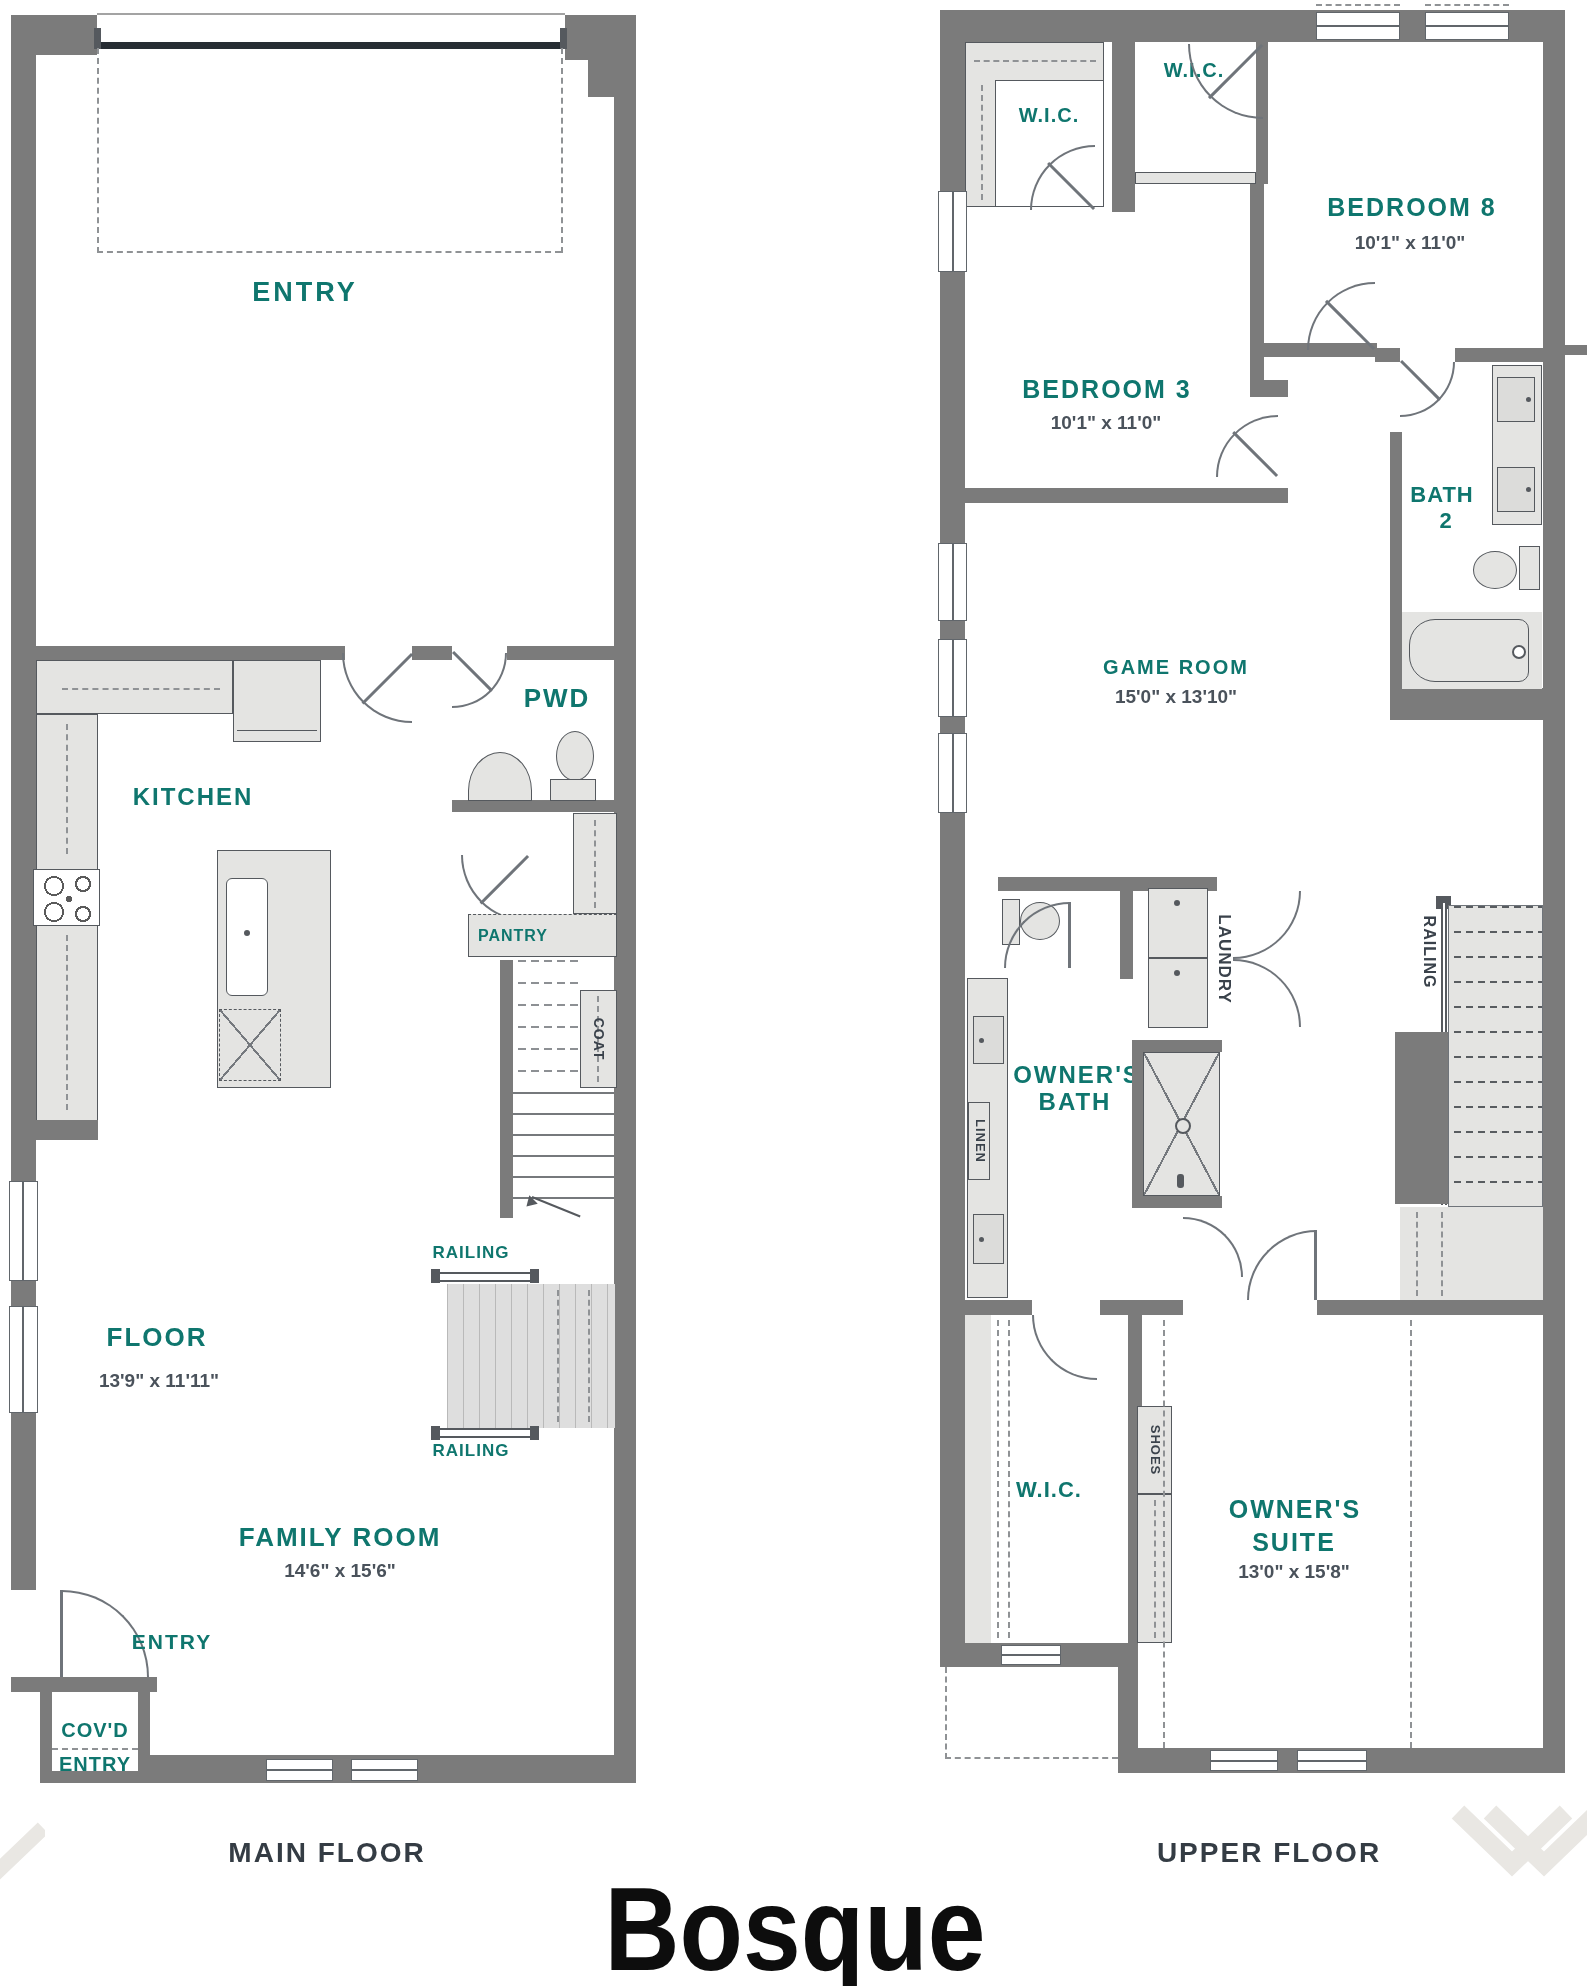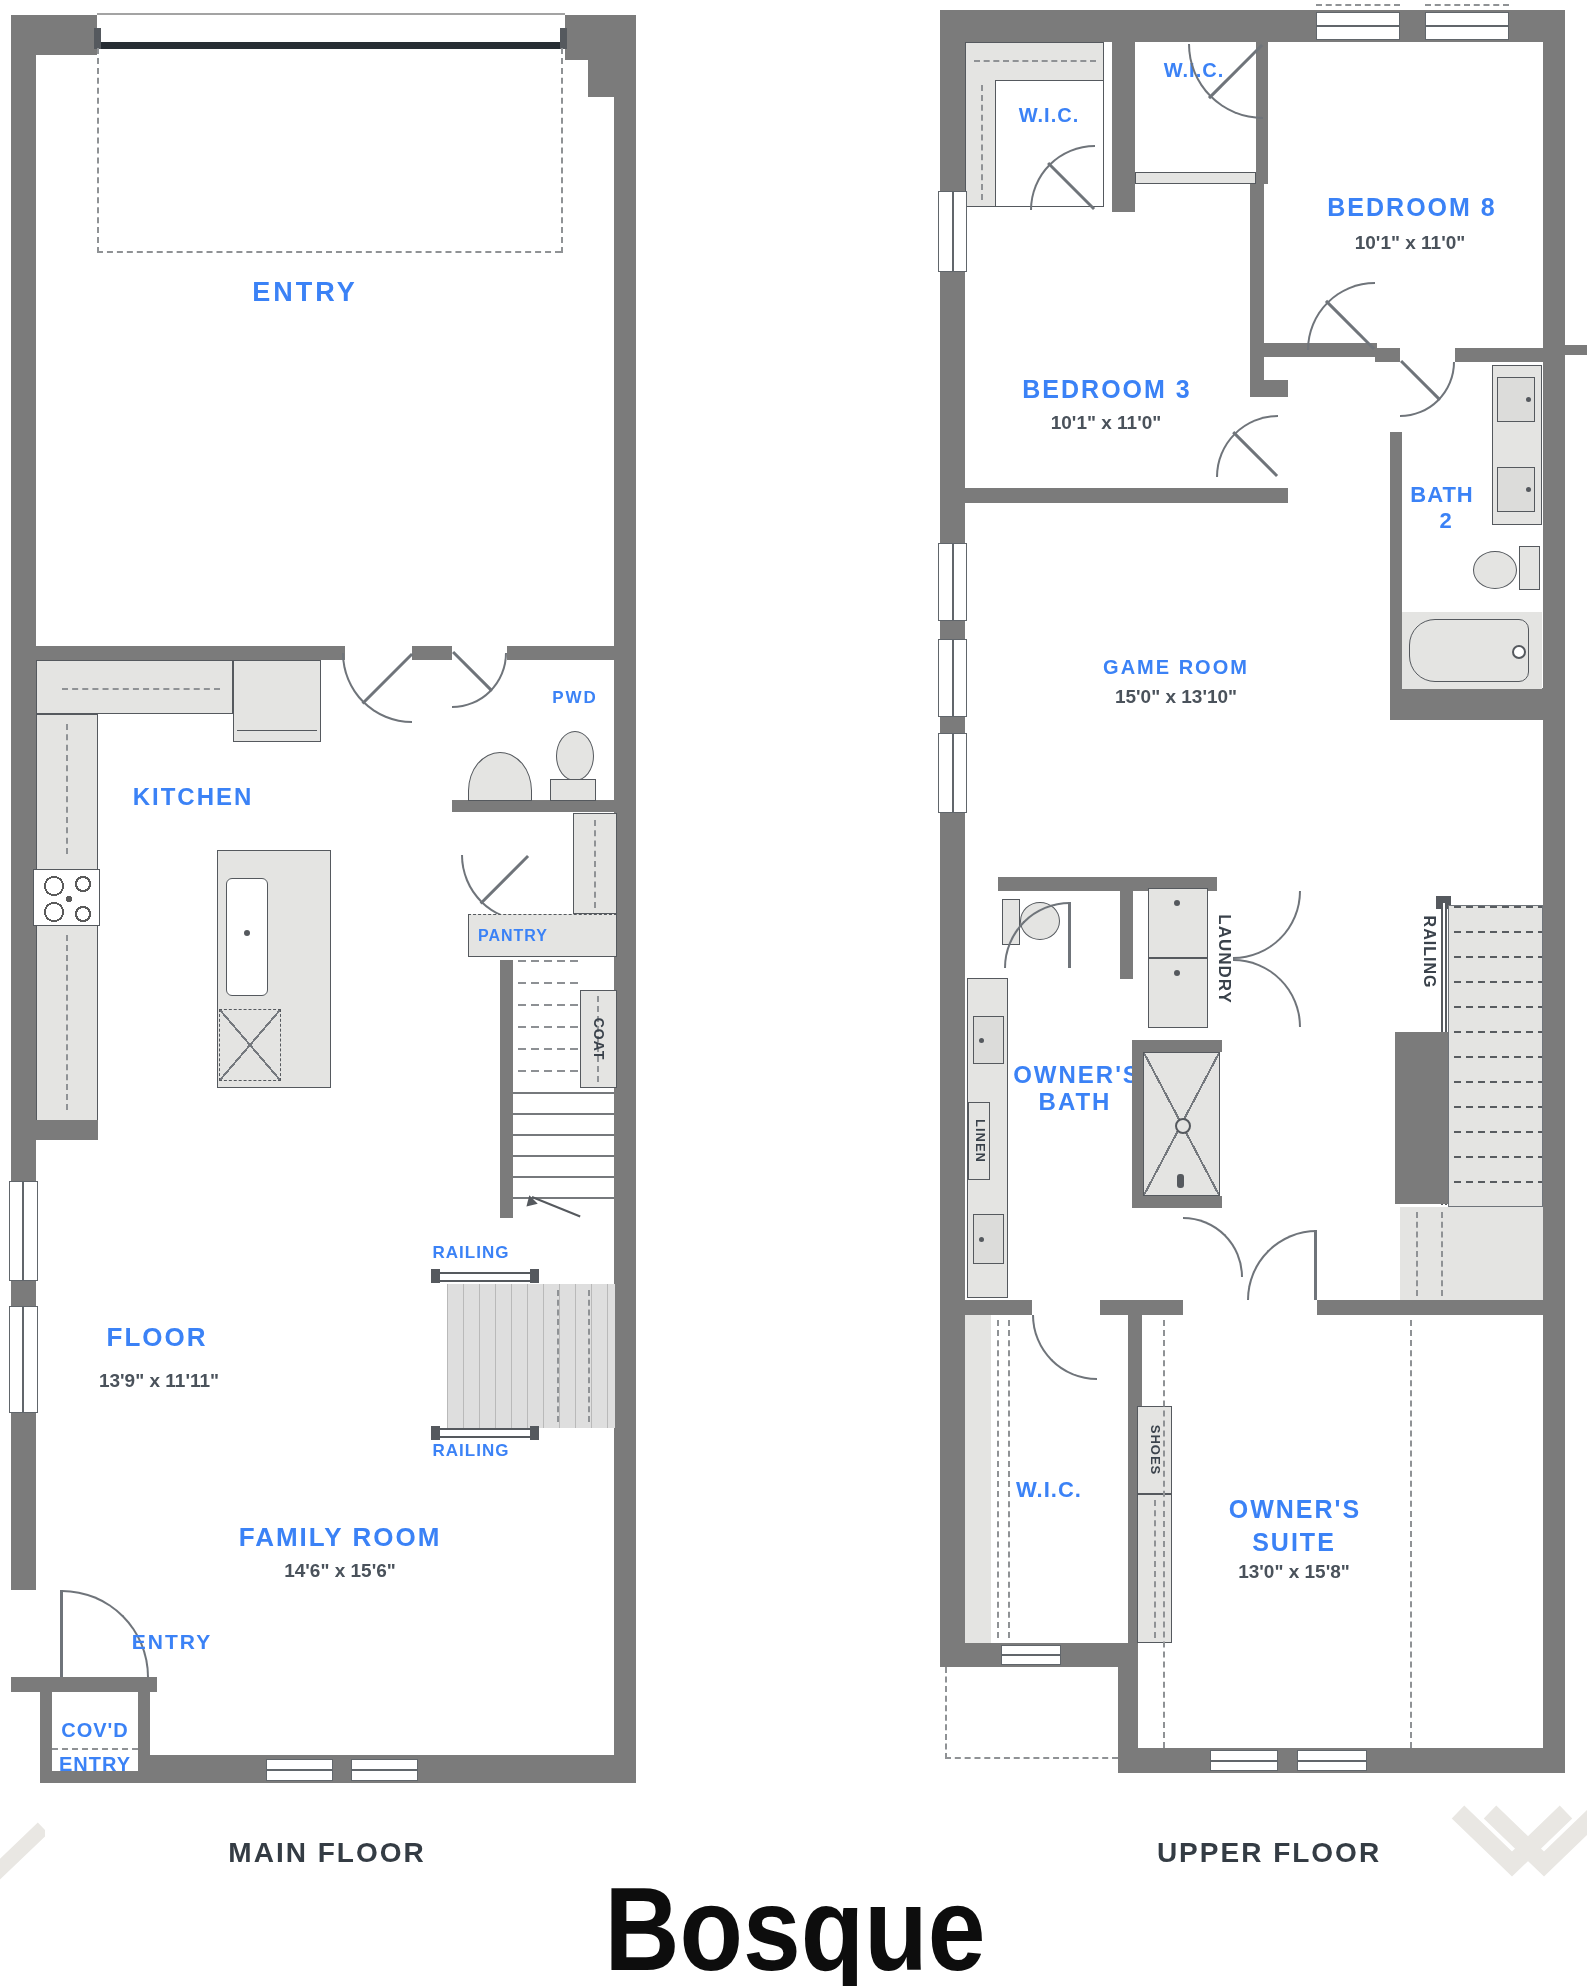--- a/index.html
+++ b/index.html
@@ -13,21 +13,21 @@
   .winv{position:absolute;border:1px solid #61666b;box-sizing:border-box;
        background:linear-gradient(to right,#fff calc(50% - 1px),#61666b calc(50% - 1px),#61666b calc(50% + 1px),#fff calc(50% + 1px));}
   .dh{position:absolute;border-top:2px dashed #8f9295;}
   .dv{position:absolute;border-left:2px dashed #8f9295;}
   .arc{position:absolute;border:0 solid #6f747a;box-sizing:border-box;}
   .arc-tl{border-top-left-radius:100%;border-top-width:2px;border-left-width:2px;}
   .arc-tr{border-top-right-radius:100%;border-top-width:2px;border-right-width:2px;}
   .arc-bl{border-bottom-left-radius:100%;border-bottom-width:2px;border-left-width:2px;}
   .arc-br{border-bottom-right-radius:100%;border-bottom-width:2px;border-right-width:2px;}
   .leaf{position:absolute;width:3px;background:#6f747a;}
-  .lb{position:absolute;font-weight:bold;color:#3b82f6;transform:translate(-50%,-50%);
+  .lb{position:absolute;font-weight:bold;color:#0f766e;transform:translate(-50%,-50%);
       white-space:nowrap;letter-spacing:1px;}
   .dm{position:absolute;font-weight:bold;color:#4a525b;transform:translate(-50%,-50%);
       white-space:nowrap;letter-spacing:0;}
   .vt{position:absolute;font-weight:bold;color:#3a424b;writing-mode:vertical-rl;
       transform:translate(-50%,-50%);white-space:nowrap;letter-spacing:1px;}
   .treads-solid{position:absolute;background-image:repeating-linear-gradient(to bottom,#76797c 0 2px,transparent 2px 21px);}
   .treads-dash{position:absolute;background-image:
       repeating-linear-gradient(90deg,#fff 0 5px,rgba(255,255,255,0) 5px 13px),
       repeating-linear-gradient(to bottom,#8d9094 0 2px,transparent 2px 22px);}
   .xbox{background-image:
@@ -92,21 +92,21 @@
     <div class="fx" style="left:217px;top:850px;width:114px;height:238px"></div>
     <div class="wh" style="left:226px;top:878px;width:42px;height:118px;border-radius:6px"></div>
     <div style="position:absolute;left:244px;top:930px;width:6px;height:6px;background:#55595e;border-radius:50%"></div>
     <div class="fx xbox" style="left:219px;top:1009px;width:62px;height:72px;border-style:dashed"></div>
     <div class="lb" style="left:193px;top:797px;font-size:24px;letter-spacing:2px">KITCHEN</div>
 
     <div class="wl" style="left:452px;top:800px;width:163px;height:12px"></div>
     <div class="fx" style="left:468px;top:752px;width:64px;height:49px;border-radius:60% 60% 0 0/95% 95% 0 0"></div>
     <div class="fx" style="left:556px;top:731px;width:38px;height:50px;border-radius:50%"></div>
     <div class="fx" style="left:550px;top:779px;width:46px;height:22px"></div>
-    <div class="lb" style="left:575px;top:698px;font-size:17px;letter-spacing:2px">PWD</div>
+    <div class="lb" style="left:557px;top:698px;font-size:26px;letter-spacing:2px">PWD</div>
 
     <div class="arc arc-bl" style="left:461px;top:855px;width:67px;height:67px"></div>
     <div class="leaf" style="left:527px;top:855px;height:67px;transform-origin:top left;transform:rotate(45deg)"></div>
     <div class="fx" style="left:573px;top:813px;width:44px;height:101px"></div>
     <div class="dv" style="left:594px;top:820px;height:88px"></div>
     <div class="fx" style="left:468px;top:914px;width:149px;height:43px;border-top-style:dashed"></div>
     <div class="lb" style="left:513px;top:936px;font-size:16px">PANTRY</div>
     <div class="fx" style="left:580px;top:990px;width:37px;height:98px"></div>
     <div class="dv" style="left:597px;top:996px;height:86px"></div>
     <div class="vt" style="left:599px;top:1039px;font-size:14px">COAT</div>

